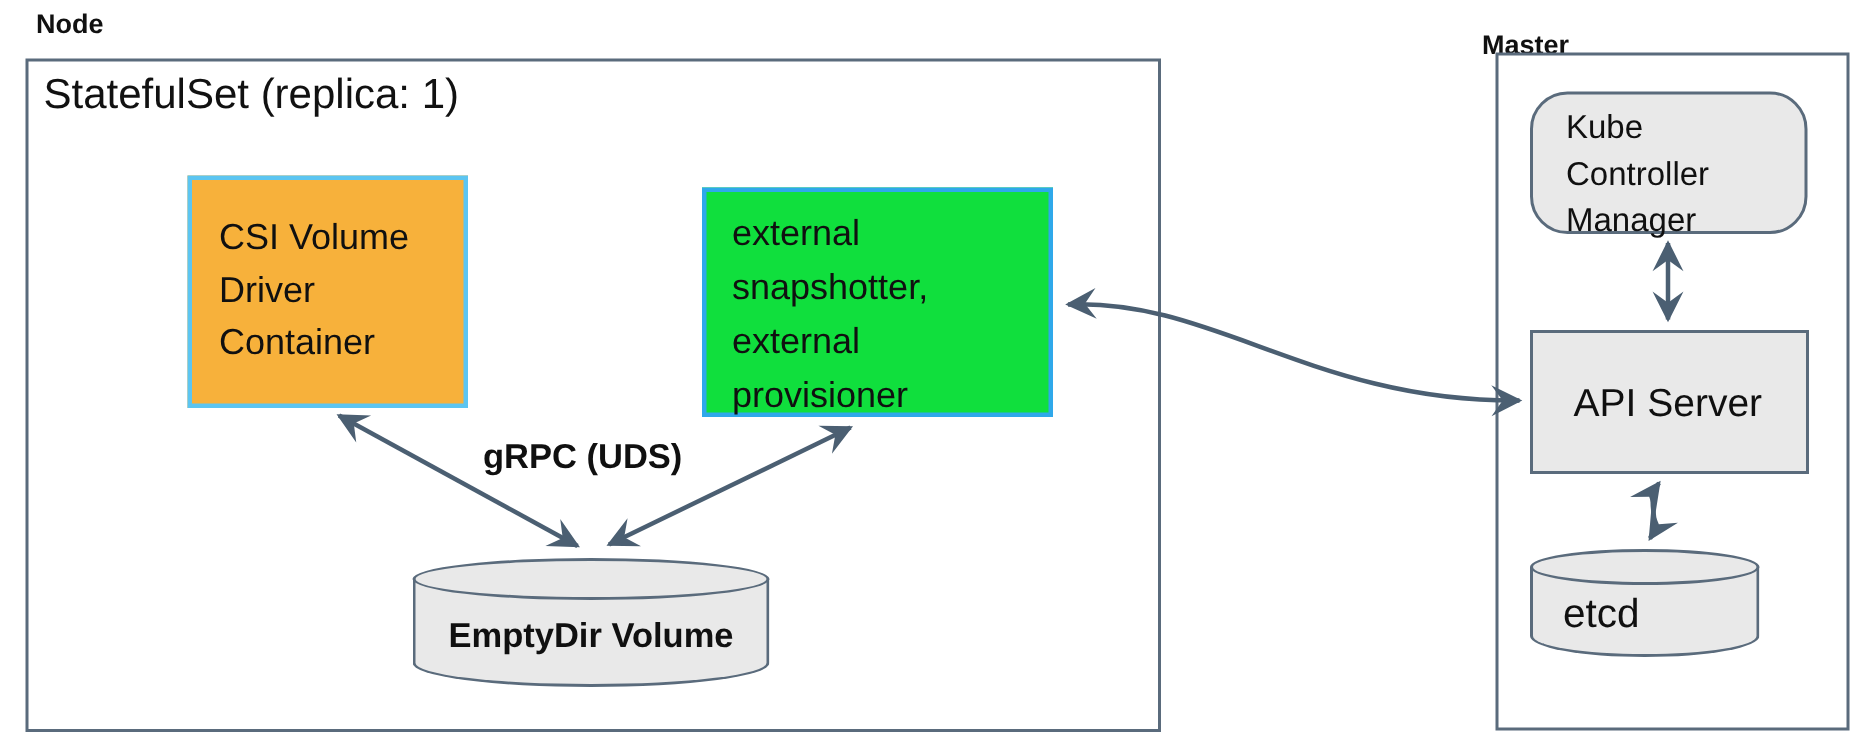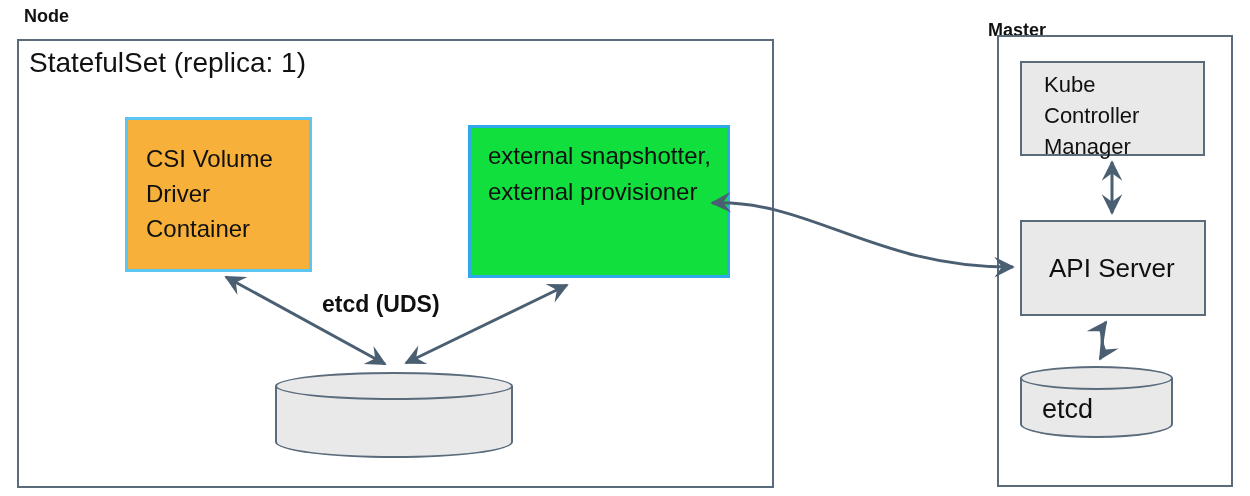--- a/index.html
+++ b/index.html
@@ -41,39 +41,40 @@
     line-height: 35px;
     color: #101010;
   }
   .csi-box {
     left: 125px; top: 117px; width: 187px; height: 155px;
     background: var(--csi-fill, #F7B13B);
     border: 3px solid var(--csi-border, #5CC5F1);
     padding: 21px 8px 0 18px;
   }
   .sidecar-box {
-    left: 468px; top: 125px; width: 262px; height: 153px;
+    left: 468px; top: 125px; width: 234px; height: 153px;
     background: var(--sidecar-fill, #10DF3D);
     border: 3px solid var(--sidecar-border, #2FA8EA);
     padding: 10px 8px 0 17px;
     line-height: 36px;
   }
 
   
   .gbox {
     position: absolute;
     background: var(--gray-fill, #E9E9E9);
     border: 2px solid var(--gray-border, #5A6B7C);
     color: #101010;
     font-weight: 500;
   }
   .kcm-box {
     left: 1020px; top: 61px; width: 185px; height: 95px;
     font-size: 22px; line-height: 31px;
     padding: 6px 14px 0 22px;
+    border-radius: 25px;
   }
   .api-box {
     left: 1020px; top: 220px; width: 186px; height: 96px;
     font-size: 26px;
     display: flex; align-items: center;
     padding-left: 27px;
   }
 
   
   .cylinder { position: absolute; }
@@ -132,25 +133,26 @@
 </div>
 
 <div class="pbox csi-box">
   <span>CSI Volume Driver Container</span>
 </div>
 
 <div class="pbox sidecar-box">
   <span>external snapshotter, external provisioner</span>
 </div>
 
-<div class="grpc-label">etcd (UDS)</div>
+<div class="grpc-label">gRPC (UDS)</div>
 
 <div class="cylinder emptydir-cyl">
   <div class="cyl-body"></div>
   <div class="cyl-top"></div>
+  <div class="emptydir-label">EmptyDir Volume</div>
 </div>
 
 <div class="frame-title" style="left:988px; top:20px;text-align:right;">Master</div>
 
 <div class="frame" style="left:997px; top:35px; width:236px; height:452px;"></div>
 
 <div class="gbox kcm-box">
   <span>Kube Controller Manager</span>
 </div>
 

